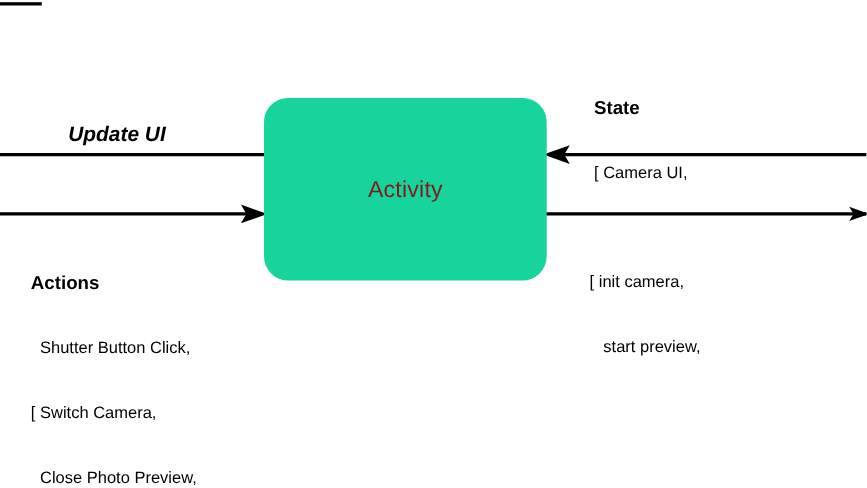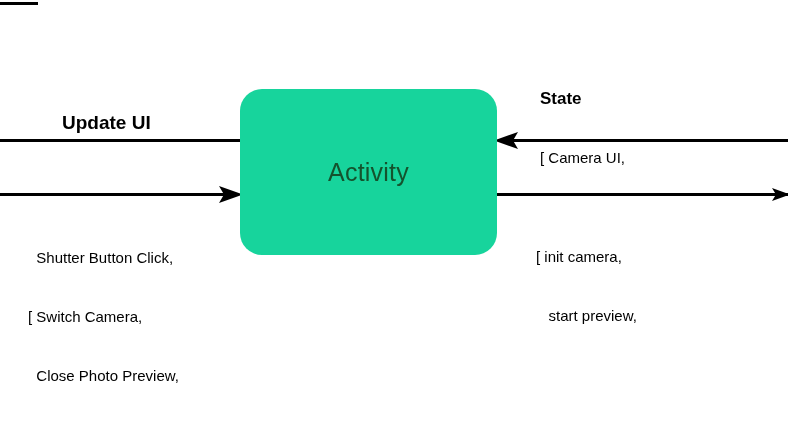--- a/index.html
+++ b/index.html
@@ -36,22 +36,22 @@
     top: 89px;
     width: 257px;
     height: 166px;
     border-radius: 22px;
     display: flex;
     align-items: center;
     justify-content: center;
     z-index: 3;
   }
   .node-label {
-    color: #14532d;
-    font-size: 25px;
+    color: #7f1d1d;
+    font-size: 21px;
     font-weight: 400;
     letter-spacing: 0.2px;
     line-height: 1;
     font-family: "Liberation Sans", sans-serif;
   }
 
   
   .edges {
     position: absolute;
     left: 0;
@@ -83,20 +83,21 @@
 
   .edge-label {
     position: absolute;
     z-index: 2;
     font-size: 19px;
     font-weight: bold;
     color: #000000;
     line-height: 1;
     white-space: pre;
     font-family: "Liberation Sans", sans-serif;
+    font-style: italic;
   }
 
   #label-update-ui { left: 62px;  top: 113px; }
   #block-state     { left: 540px; top: 51px;  }
   #block-actions   { left: 28px;  top: 210px; }
   #block-ops       { left: 536px; top: 209px; }
 </style>
 </head>
 <body>
 
@@ -123,20 +124,21 @@
   </div>
 
   <div class="edge-label" id="label-update-ui">Update UI</div>
 
   <div class="tblock" id="block-state">
     <div class="ttitle">State</div>
     <div class="tline">[ Camera UI,</div>
   </div>
 
   <div class="tblock" id="block-actions">
+    <div class="ttitle">Actions</div>
     <div class="tline">  Shutter Button Click,</div>
     <div class="tline">[ Switch Camera,</div>
     <div class="tline">  Close Photo Preview,</div>
     
     
   </div>
 
   <div class="tblock" id="block-ops">
     <div class="tline">[ init camera,</div>
     <div class="tline">   start preview,</div>

